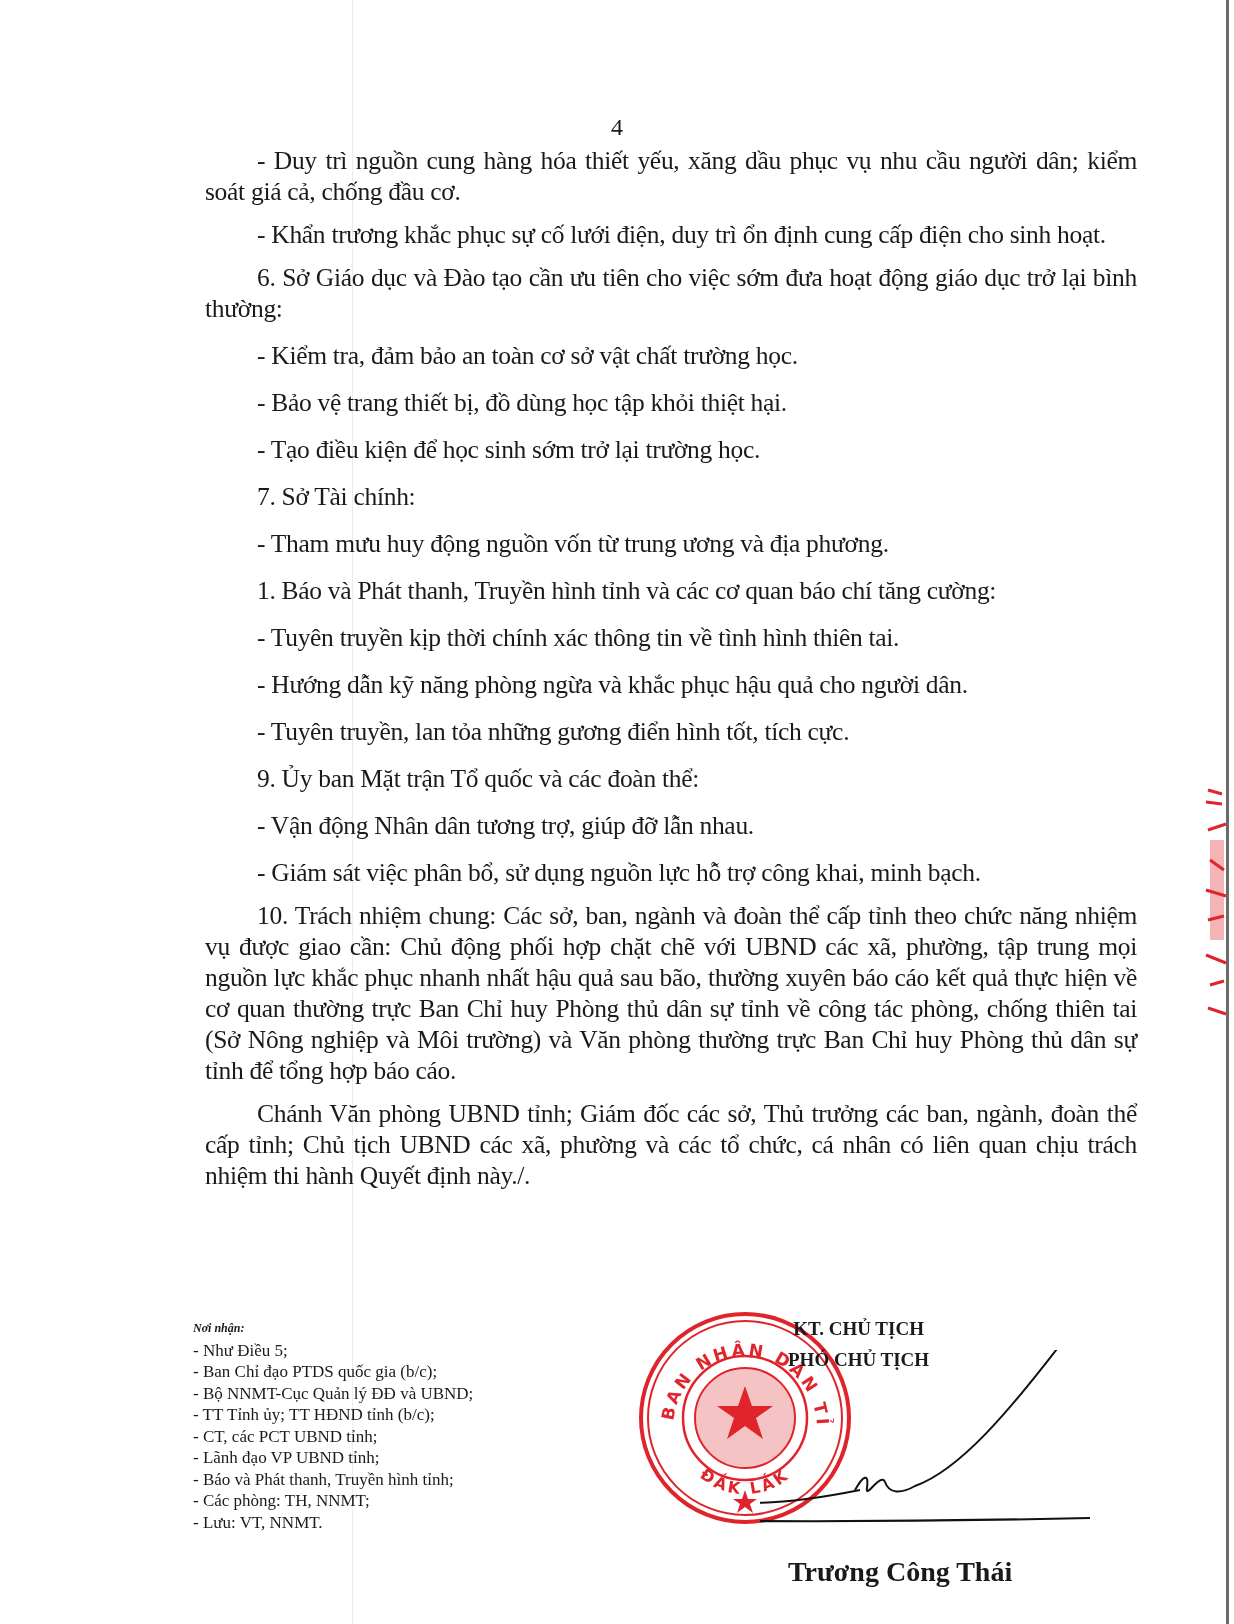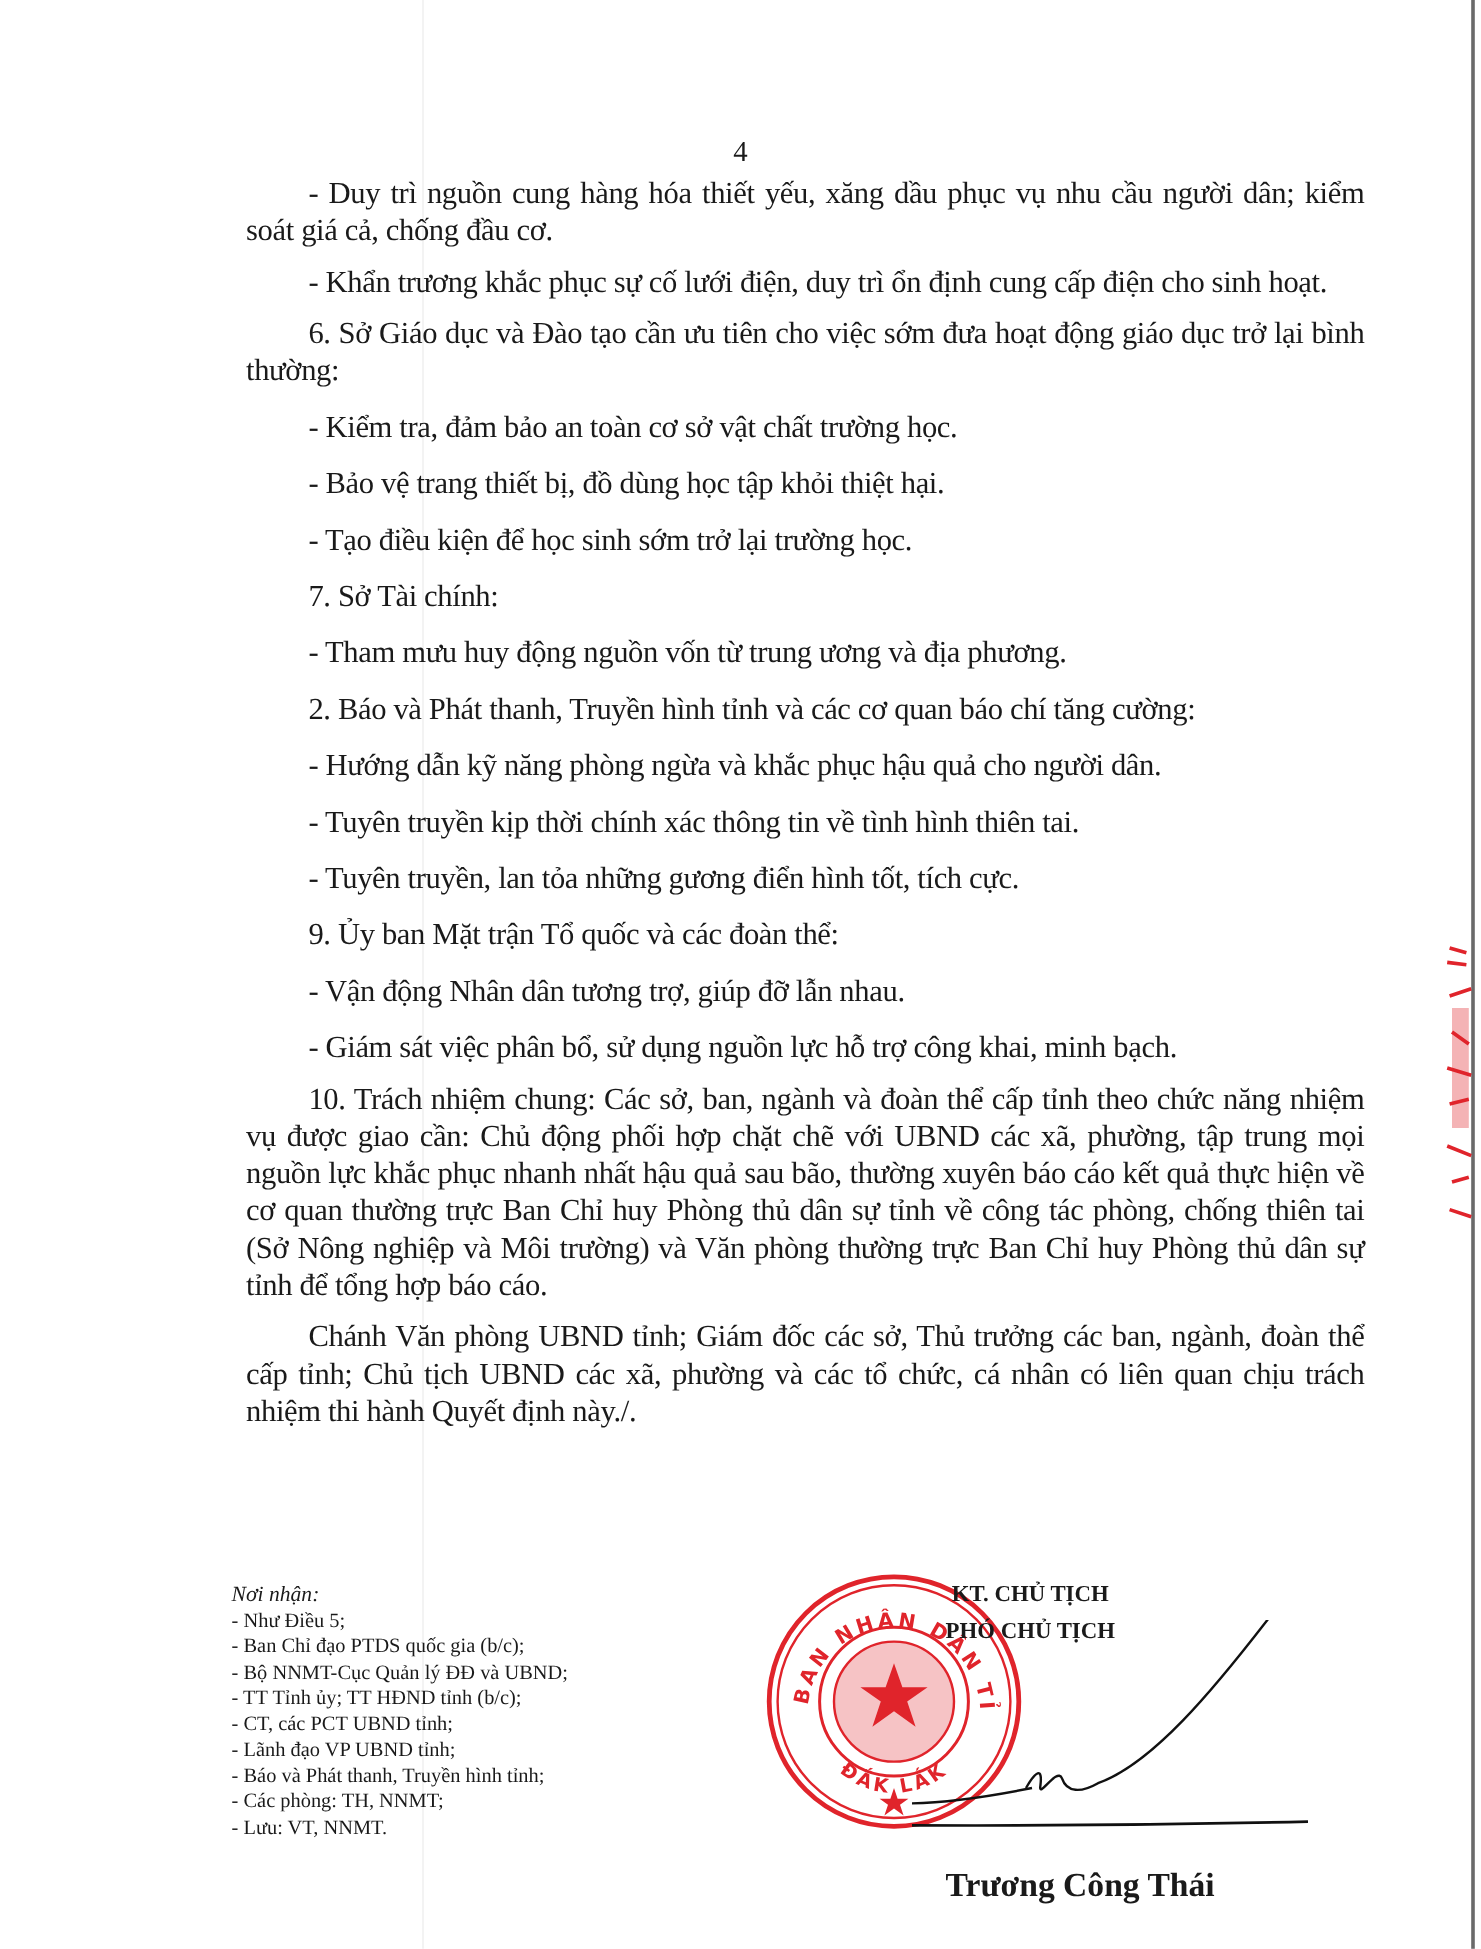--- a/index.html
+++ b/index.html
@@ -4,21 +4,21 @@
 <style>
   html,body{margin:0;padding:0;background:#fff;}
   body{width:1234px;height:1624px;position:relative;overflow:hidden;
        font-family:"Liberation Serif","DejaVu Serif",serif;color:#1a1a1a;}
   .page-num{position:absolute;left:0;width:1234px;top:114px;text-align:center;font-size:24px;}
   .body{position:absolute;left:205px;width:932px;top:145px;font-size:25.5px;line-height:31px;}
   .p{margin:0 0 12px 0;text-align:justify;text-indent:52px;letter-spacing:-0.3px;}
   .b{margin:16px 0 12px 0;padding-left:52px;letter-spacing:-0.3px;}
   .bold{font-weight:bold;}
   .recipients{position:absolute;left:193px;top:1318px;font-size:17px;line-height:21.5px;}
-  .recipients .title{font-weight:normal;font-style:italic;font-size:18px;}
+  .recipients .title{font-weight:bold;font-style:italic;font-size:12px;}
   .sig{position:absolute;left:788px;top:1313px;font-size:19px;font-weight:bold;line-height:31px;text-align:center;}
   .signer{position:absolute;left:788px;top:1556px;font-size:28px;font-weight:bold;}
   .stamp{position:absolute;left:635px;top:1308px;width:220px;height:220px;}
   .signature{position:absolute;left:760px;top:1350px;width:330px;height:210px;}
   .edge-stamp{position:absolute;left:1200px;top:780px;width:34px;height:240px;}
   .edge-line{position:absolute;left:1226px;top:0;width:3px;height:1624px;background:#6a6a6a;}
   .fold{position:absolute;left:352px;top:0;width:1px;height:1624px;background:#ececec;}
 </style>
 </head>
 <body>
@@ -33,23 +33,23 @@
   <p class="p">- Khẩn trương khắc phục sự cố lưới điện, duy trì ổn định cung cấp điện cho sinh hoạt.</p>
 
   <p class="p">6. Sở Giáo dục và Đào tạo cần ưu tiên cho việc sớm đưa hoạt động giáo dục trở lại bình thường:</p>
   <p class="b">- Kiểm tra, đảm bảo an toàn cơ sở vật chất trường học.</p>
   <p class="b">- Bảo vệ trang thiết bị, đồ dùng học tập khỏi thiệt hại.</p>
   <p class="b">- Tạo điều kiện để học sinh sớm trở lại trường học.</p>
 
   <p class="b">7. Sở Tài chính:</p>
   <p class="b">- Tham mưu huy động nguồn vốn từ trung ương và địa phương.</p>
 
-  <p class="b">2. Báo và Phát thanh, Truyền hình tỉnh và các cơ quan báo chí tăng cường:</p>
+  <p class="b">1. Báo và Phát thanh, Truyền hình tỉnh và các cơ quan báo chí tăng cường:</p>
+  <p class="b">- Tuyên truyền kịp thời chính xác thông tin về tình hình thiên tai.</p>
   <p class="b">- Hướng dẫn kỹ năng phòng ngừa và khắc phục hậu quả cho người dân.</p>
-  <p class="b">- Tuyên truyền kịp thời chính xác thông tin về tình hình thiên tai.</p>
   <p class="b">- Tuyên truyền, lan tỏa những gương điển hình tốt, tích cực.</p>
 
   <p class="b">9. Ủy ban Mặt trận Tổ quốc và các đoàn thể:</p>
   <p class="b">- Vận động Nhân dân tương trợ, giúp đỡ lẫn nhau.</p>
   <p class="b">- Giám sát việc phân bổ, sử dụng nguồn lực hỗ trợ công khai, minh bạch.</p>
 
   <p class="p">10. Trách nhiệm chung: Các sở, ban, ngành và đoàn thể cấp tỉnh theo chức năng nhiệm vụ được giao cần: Chủ động phối hợp chặt chẽ với UBND các xã, phường, tập trung mọi nguồn lực khắc phục nhanh nhất hậu quả sau bão, thường xuyên báo cáo kết quả thực hiện về cơ quan thường trực Ban Chỉ huy Phòng thủ dân sự tỉnh về công tác phòng, chống thiên tai (Sở Nông nghiệp và Môi trường) và Văn phòng thường trực Ban Chỉ huy Phòng thủ dân sự tỉnh để tổng hợp báo cáo.</p>
 
 
   <p class="p">Chánh Văn phòng UBND tỉnh; Giám đốc các sở, Thủ trưởng các ban, ngành, đoàn thể cấp tỉnh; Chủ tịch UBND các xã, phường và các tổ chức, cá nhân có liên quan chịu trách nhiệm thi hành Quyết định này./.</p>

